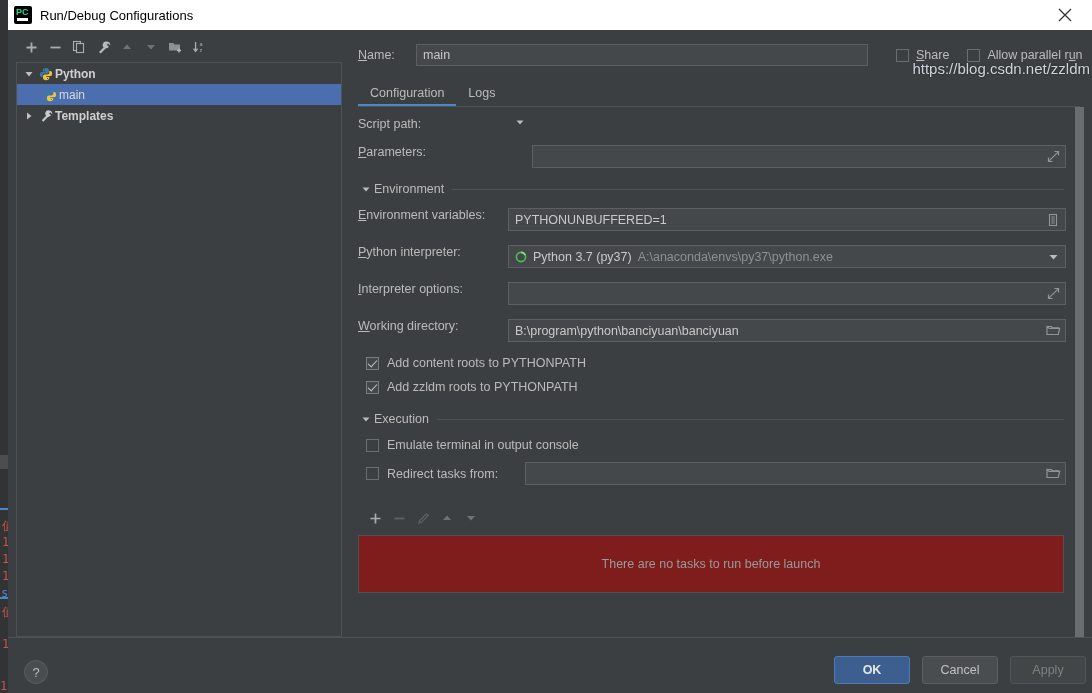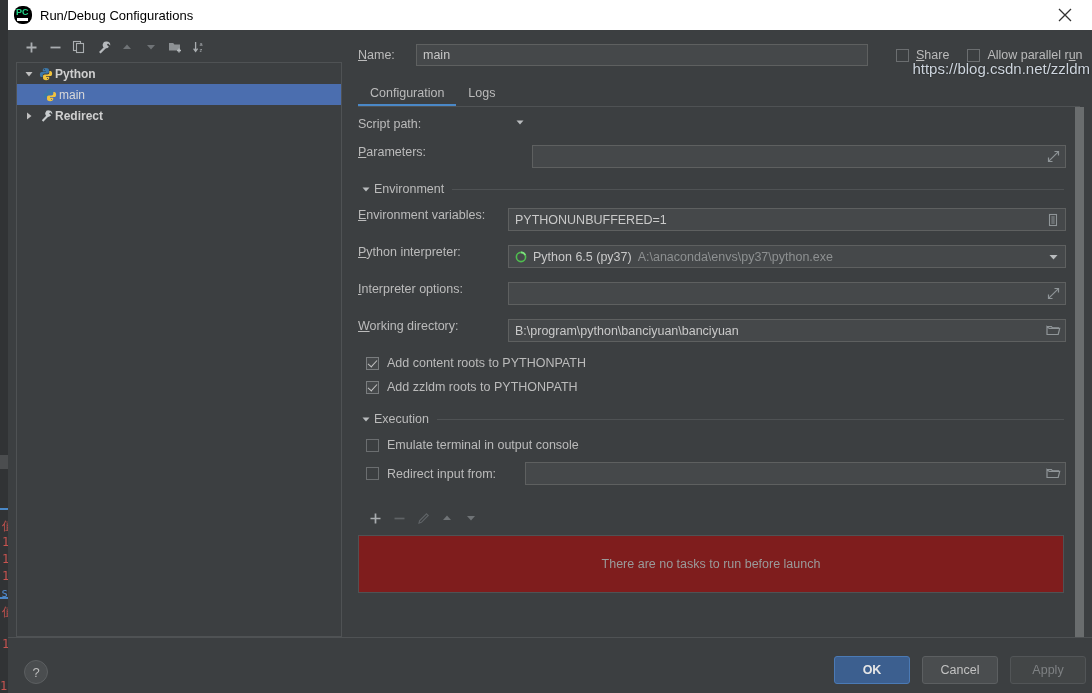--- a/index.html
+++ b/index.html
@@ -54,21 +54,21 @@
     background:#3c3f41;
     display:flex; flex-direction:column;
   }
   .titlebar {
     height:30px; background:#ffffff;
     display:flex; align-items:center;
     flex:none;
   }
   .pc-logo {
     width:18px; height:18px; margin-left:6px; margin-right:8px;
-    background:#000000; border-radius:8px;
+    background:#000000; border-radius:2px;
     position:relative; flex:none;
   }
   .pc-logo .pc-text {
     position:absolute; left:2px; top:1px;
     font-size:9px; font-weight:bold; color:#21d789;
     font-family:"Liberation Sans", sans-serif; line-height:10px;
   }
   .pc-logo .pc-bar {
     position:absolute; left:3px; bottom:3px; width:11px; height:3px; background:#ffffff;
   }
@@ -381,21 +381,21 @@
                 <svg width="10" height="10" viewBox="0 0 10 10">
                     <path d="M3 1.5 L3 8.5 L7.5 5 Z" fill="#c0c0c0"></path>
                   </svg>
               </span>
               <span class="tree-icon">
                 <svg width="14" height="14" viewBox="0 0 15 15">
                   <path d="M10.5 1.5 a3.4 3.4 0 1 0 2.4 5.3 l-2.1-2.1 1.3-1.3 2.1 2.1 A3.4 3.4 0 0 0 10.5 1.5 Z" fill="#c8ccce"></path>
                   <path d="M9 6 L3 12 l1.6 1.6 L10.6 7.6 Z" fill="#c8ccce"></path>
                 </svg>
               </span>
-              <span>Redirect</span>
+              <span>Templates</span>
             </div>
           </div>
         </div>
 
         <div class="rightpane">
 
           <div class="name-row">
             <div class="lbl name-label"><span class="mn">N</span>ame:</div>
             <div class="input name-input">main</div>
             <div class="share-wrap">
@@ -468,21 +468,21 @@
             <div class="frow">
               <div class="flabel"><span class="mn">P</span>ython interpreter:</div>
               <div class="fctl">
                 <div class="field selectlike">
                   <span style="display:inline-flex;margin-right:6px;">
                     <svg width="12" height="12" viewBox="0 0 12 12">
                       <circle cx="6" cy="6" r="4.6" fill="none" stroke="#4fbd4f" stroke-width="1.6"></circle>
                       <path d="M6 1.4 a4.6 4.6 0 0 1 4.2 2.7" stroke="#7fe07f" stroke-width="1.6" fill="none"></path>
                     </svg>
                   </span>
-                  <span>Python 6.5 (py37)</span>
+                  <span>Python 3.7 (py37)</span>
                   <span class="dimpath" style="margin-left:6px;">A:\anaconda\envs\py37\python.exe</span>
                 </div>
                 <div class="fld-icon">
                   <svg width="11" height="11" viewBox="0 0 11 11">
                       <path d="M1.5 4 L9.5 4 L5.5 8.5 Z" fill="#b9bcbe"></path>
                     </svg>
                 </div>
               </div>
             </div>
 
@@ -532,21 +532,21 @@
               <span class="sline"></span>
             </div>
 
             <div class="cbrow">
               <span class="cbox"></span>
               <span class="cbtext">Emulate terminal in output console</span>
             </div>
 
             <div class="cbrow" style="margin-bottom:22px;">
               <span class="cbox"></span>
-              <span class="cbtext" style="width:130px;">Redirect input from:</span>
+              <span class="cbtext" style="width:130px;">Redirect tasks from:</span>
               <span class="fctl" style="margin-left:8px;">
                 <span class="field"></span>
                 <span class="fld-icon">
                   <svg width="15" height="13" viewBox="0 0 15 13">
                     <path d="M1 2.5 h4.4 l1.1 1.4 H13" fill="none" stroke="#8f9598" stroke-width="1.2"></path>
                     <path d="M1 2.5 v8 h11.2 l1.5-6.1 H3.2 Z" fill="none" stroke="#8f9598" stroke-width="1.2"></path>
                   </svg>
                 </span>
               </span>
             </div>

